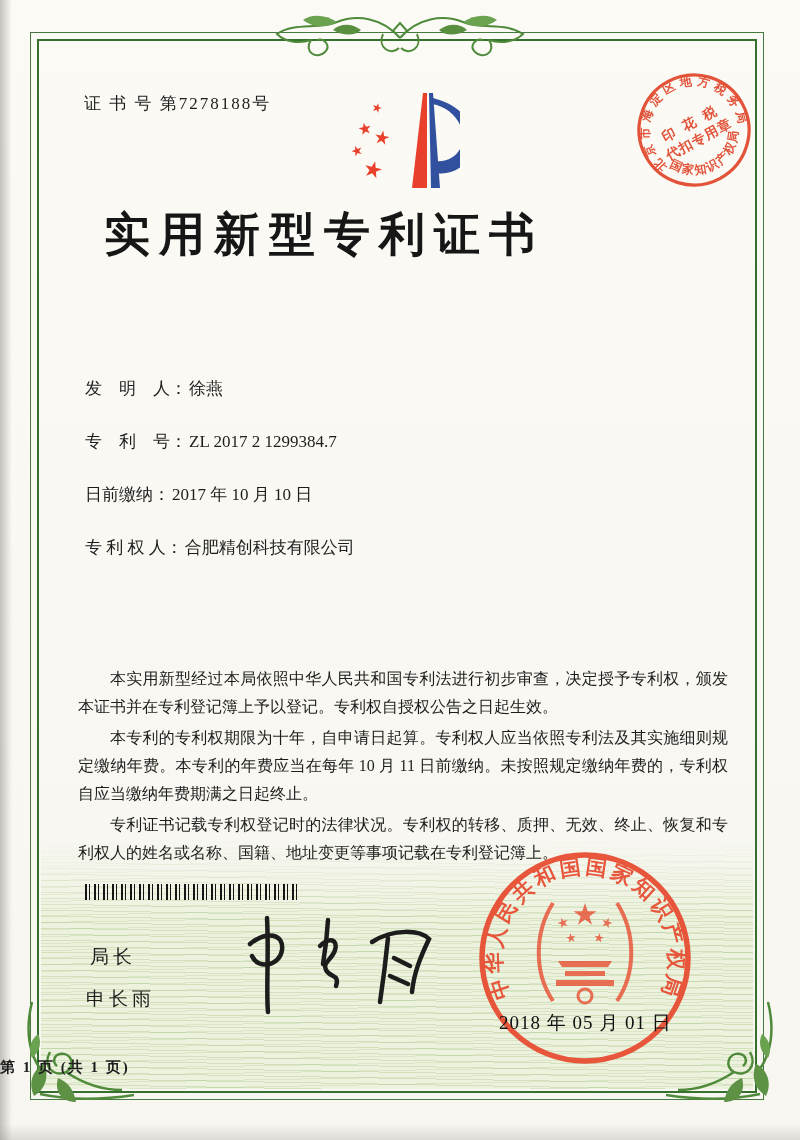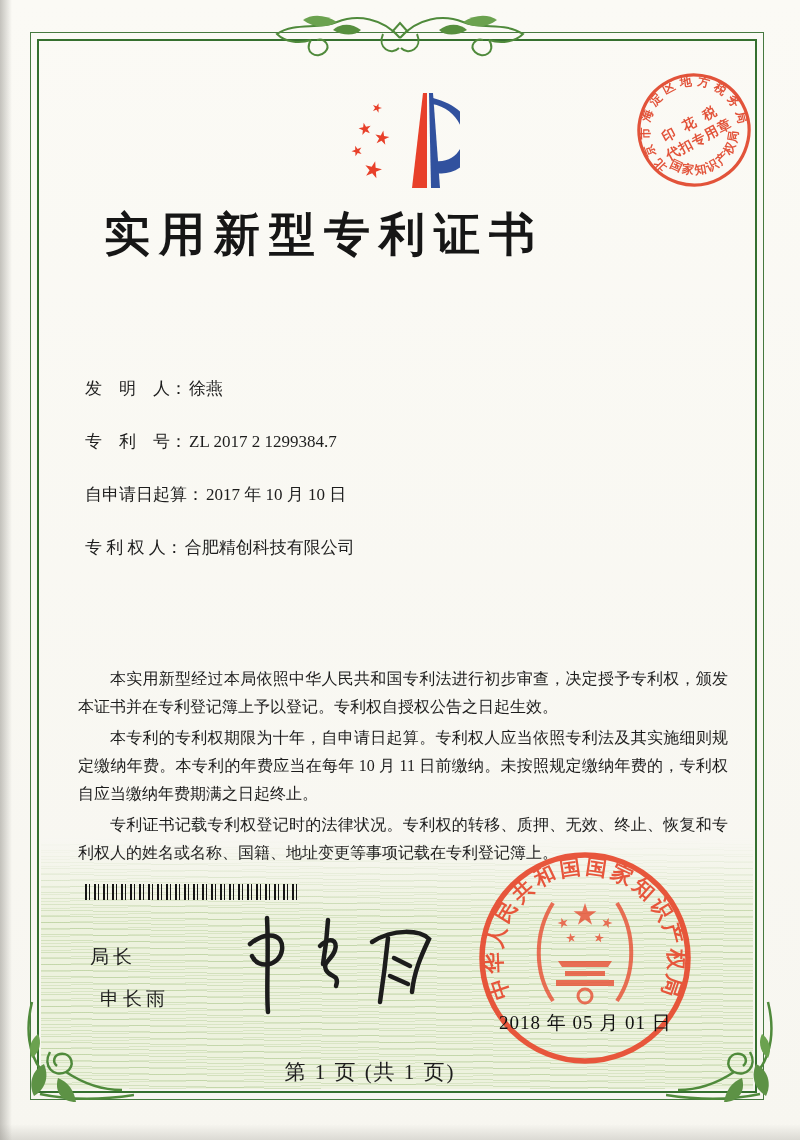--- a/index.html
+++ b/index.html
@@ -29,27 +29,27 @@
   .title{position:absolute;left:0;width:648px;top:204px;text-align:center;font-size:46px;font-weight:700;letter-spacing:9px;color:#161616;}
   .row{position:absolute;left:85px;font-size:17px;white-space:nowrap;}
   .row .fvalue{margin-left:2px;}
   .row-address .fvalue{display:inline-block;width:478px;white-space:normal;vertical-align:top;line-height:26px;}
   .grant-right{position:absolute;left:455px;top:0;}
   .paras{position:absolute;left:78px;top:662px;width:650px;font-size:16px;line-height:28px;text-align:justify;}
   .paras p{margin:3px 0;text-indent:2em;}
   .barcode{position:absolute;left:85px;top:884px;width:216px;height:16px;
     background-image:repeating-linear-gradient(90deg,#151515 0 2px,rgba(0,0,0,0) 2px 4px,#151515 4px 5px,rgba(0,0,0,0) 5px 9px,#151515 9px 11px,rgba(0,0,0,0) 11px 13px,#151515 13px 14px,rgba(0,0,0,0) 14px 18px);}
   .director-label{position:absolute;left:90px;top:944px;font-size:19px;letter-spacing:4px;}
-  .director-name{position:absolute;left:86px;top:986px;font-size:19px;letter-spacing:4px;margin-left:14px;}
+  .director-name{position:absolute;left:86px;top:986px;font-size:19px;letter-spacing:4px;}
   .signature{position:absolute;left:222px;top:912px;}
   .seal{position:absolute;left:468px;top:843px;}
   .seal-date{position:absolute;left:499px;top:1010px;font-size:19px;letter-spacing:1px;color:#111;}
   .stamp{position:absolute;left:612px;top:48px;}
   .logo{position:absolute;left:330px;top:88px;}
-  .footer{position:absolute;left:0;width:740px;top:1058px;text-align:center;font-size:21px;letter-spacing:2px;}
+  .footer{position:absolute;left:0;width:740px;top:1058px;font-size:15px;letter-spacing:2px;font-weight:bold;}
   .orn-top{position:absolute;left:265px;top:8px;}
   .orn-bl{position:absolute;left:24px;top:1000px;}
   .orn-br{position:absolute;left:666px;top:1000px;transform:scaleX(-1);}
   svg text{font-family:"Liberation Serif","DejaVu Serif",serif;}
 </style>
 </head>
 <body>
 
 <div class="page">
 
@@ -94,20 +94,21 @@
       <path d="M8,2 C1,30 5,54 17,70"></path>
       <path d="M16,94 C48,101 84,99 110,95"></path>
       <path d="M26,52 C18,66 30,78 42,72 C52,67 48,52 36,54 C30,55 28,62 33,66"></path>
       <path d="M42,72 C60,84 78,90 98,90"></path>
       <path d="M20,64 C8,70 4,84 10,96 C20,90 26,78 20,64 Z" fill="#5d9245" stroke="none"></path>
       <path d="M34,78 C30,92 38,102 52,102 C50,90 44,82 34,78 Z" fill="#5d9245" stroke="none"></path>
       <path d="M14,34 C6,40 4,50 8,58 C16,52 18,42 14,34 Z" fill="#6ba24f" stroke="none"></path>
     </g>
   </svg>
 
+  <div class="cert-no">证 书 号 第7278188号</div>
 
   <svg class="stamp" width="164" height="164" viewBox="0 0 164 164">
     <g transform="rotate(-28 82 82)" fill="#e2533a">
       <circle cx="82" cy="82" r="55" fill="none" stroke="#e2533a" stroke-width="3.2"></circle>
       <path id="stampTopArc" d="M43,104.5 A45,45 0 1 1 121,104.5" fill="none"></path>
       <path id="stampBottomArc" d="M44,104 A44,44 0 0 0 120,104" fill="none"></path>
       <text font-size="12" font-weight="700" letter-spacing="4.5">
         <textPath href="#stampTopArc" startOffset="50%" text-anchor="middle">北京市海淀区地方税务局</textPath>
       </text>
       <text font-size="12" font-weight="700" letter-spacing="1.5">
@@ -138,21 +139,21 @@
 
   <div class="title">实用新型专利证书</div>
 
   <div class="row" style="top:377px">
     <span class="flabel">发　明　人：</span><span class="fvalue">徐燕</span>
   </div>
   <div class="row" style="top:430px">
     <span class="flabel">专　利　号：</span><span class="fvalue">ZL 2017 2 1299384.7</span>
   </div>
   <div class="row" style="top:483px">
-    <span class="flabel">自申请日起算：</span><span class="fvalue">2017 年 10 月 10 日</span>
+    <span class="flabel">日前缴纳：</span><span class="fvalue">2017 年 10 月 10 日</span>
   </div>
   <div class="row" style="top:536px">
     <span class="flabel">专 利 权 人：</span><span class="fvalue">合肥精创科技有限公司</span>
   </div>
 
   <div class="paras">
     <p>本实用新型经过本局依照中华人民共和国专利法进行初步审查，决定授予专利权，颁发本证书并在专利登记簿上予以登记。专利权自授权公告之日起生效。</p>
     <p>本专利的专利权期限为十年，自申请日起算。专利权人应当依照专利法及其实施细则规定缴纳年费。本专利的年费应当在每年 10 月 11 日前缴纳。未按照规定缴纳年费的，专利权自应当缴纳年费期满之日起终止。</p>
     <p>专利证书记载专利权登记时的法律状况。专利权的转移、质押、无效、终止、恢复和专利权人的姓名或名称、国籍、地址变更等事项记载在专利登记簿上。</p>
   </div>

